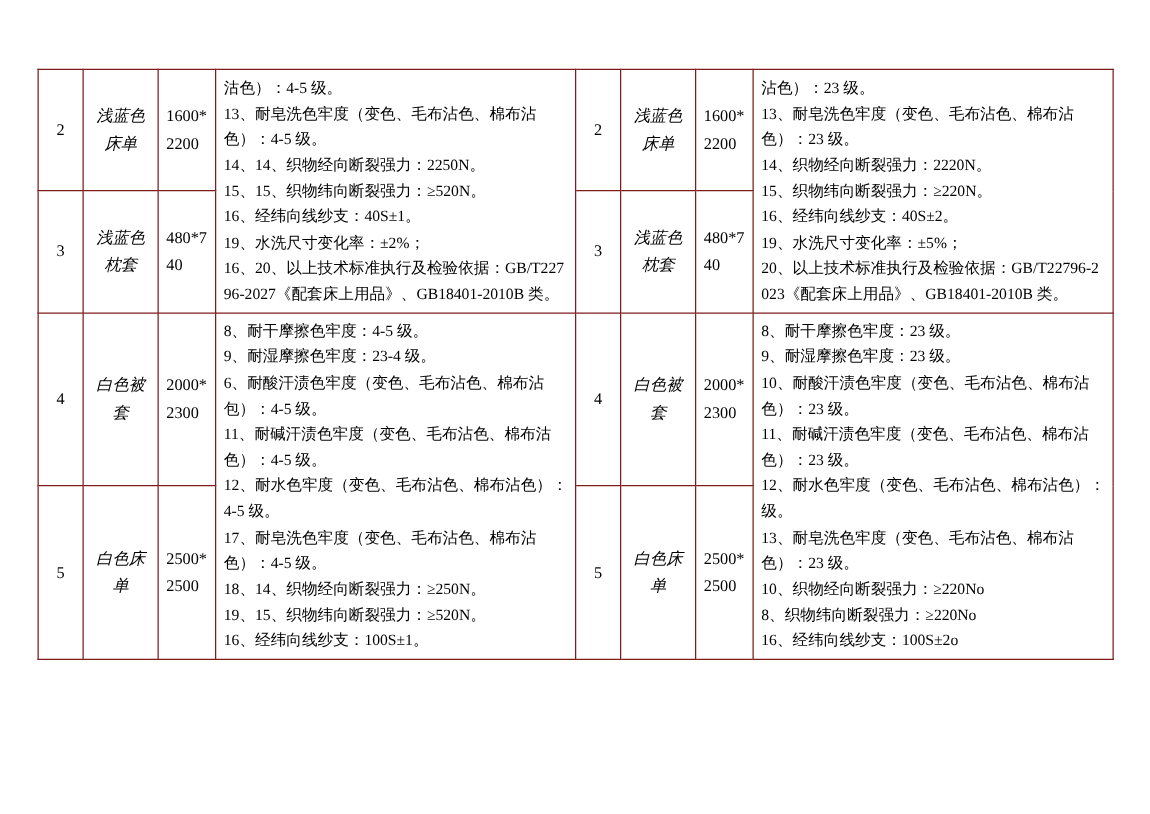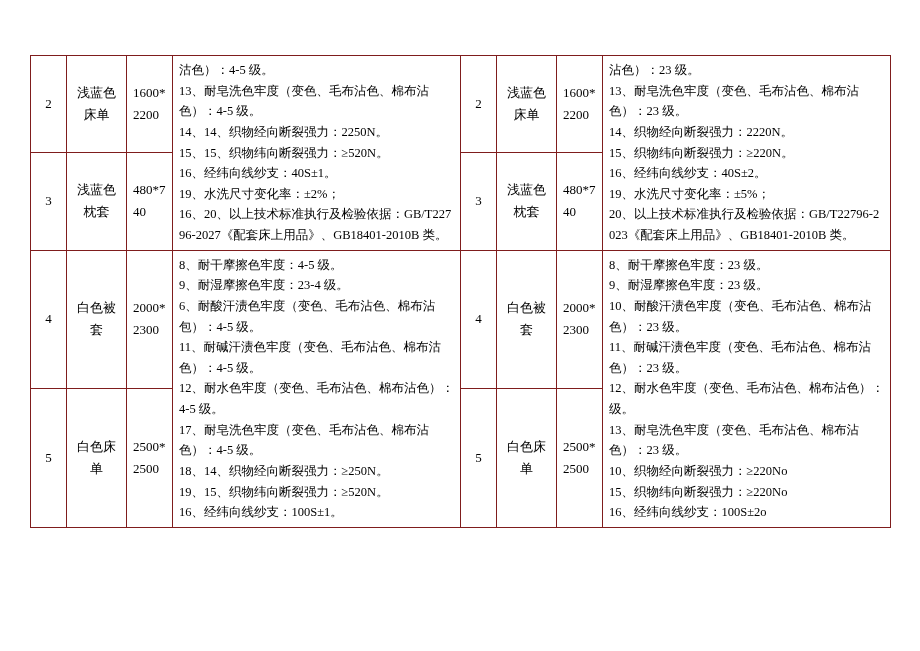--- a/index.html
+++ b/index.html
@@ -20,21 +20,21 @@
       width: 100%;
       table-layout: fixed;
     }
     td {
       border: 1px solid #7f1d1d;
       padding: 4px 6px;
       vertical-align: middle;
       word-break: break-all;
     }
     .c-num { width: 36px; text-align: center; }
-    .c-name { width: 60px; text-align: center; }
+    .c-name { width: 60px; text-align: center; font-style: italic; }
     .c-size { width: 46px; text-align: left; }
     .c-spec { width: 288px; font-size: 12.5px; line-height: 1.65; }
     .line { display: block; }
   </style>
 </head>
 <body>
 
 <div class="page">
   <table>
     <tbody id="tbody">
@@ -91,21 +91,21 @@
           <td class="c-name">白色被套</td>
           <td class="c-size">2000*2300</td>
           <td class="c-spec" rowspan="2">
             <span class="line">8、耐干摩擦色牢度：23 级。</span>
             <span class="line">9、耐湿摩擦色牢度：23 级。</span>
             <span class="line">10、耐酸汗渍色牢度（变色、毛布沾色、棉布沾色）：23 级。</span>
             <span class="line">11、耐碱汗渍色牢度（变色、毛布沾色、棉布沾色）：23 级。</span>
             <span class="line">12、耐水色牢度（变色、毛布沾色、棉布沾色）：级。</span>
             <span class="line">13、耐皂洗色牢度（变色、毛布沾色、棉布沾色）：23 级。</span>
             <span class="line">10、织物经向断裂强力：≥220No</span>
-            <span class="line">15、织物纬向断裂强力：≥220No</span>
+            <span class="line">8、织物纬向断裂强力：≥220No</span>
             <span class="line">16、经纬向线纱支：100S±2o</span>
           </td>
         </tr>
         <tr>
           <td class="c-num">5</td>
           <td class="c-name">白色床单</td>
           <td class="c-size">2500*2500</td>
           <td class="c-num">5</td>
           <td class="c-name">白色床单</td>
           <td class="c-size">2500*2500</td>

